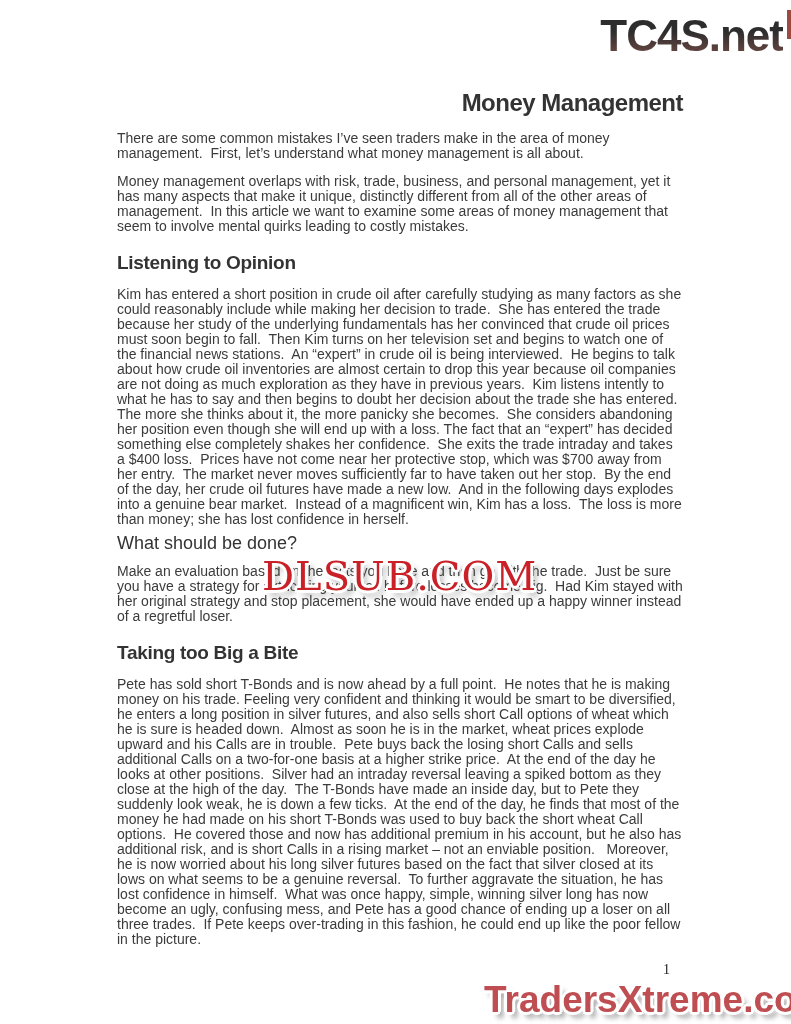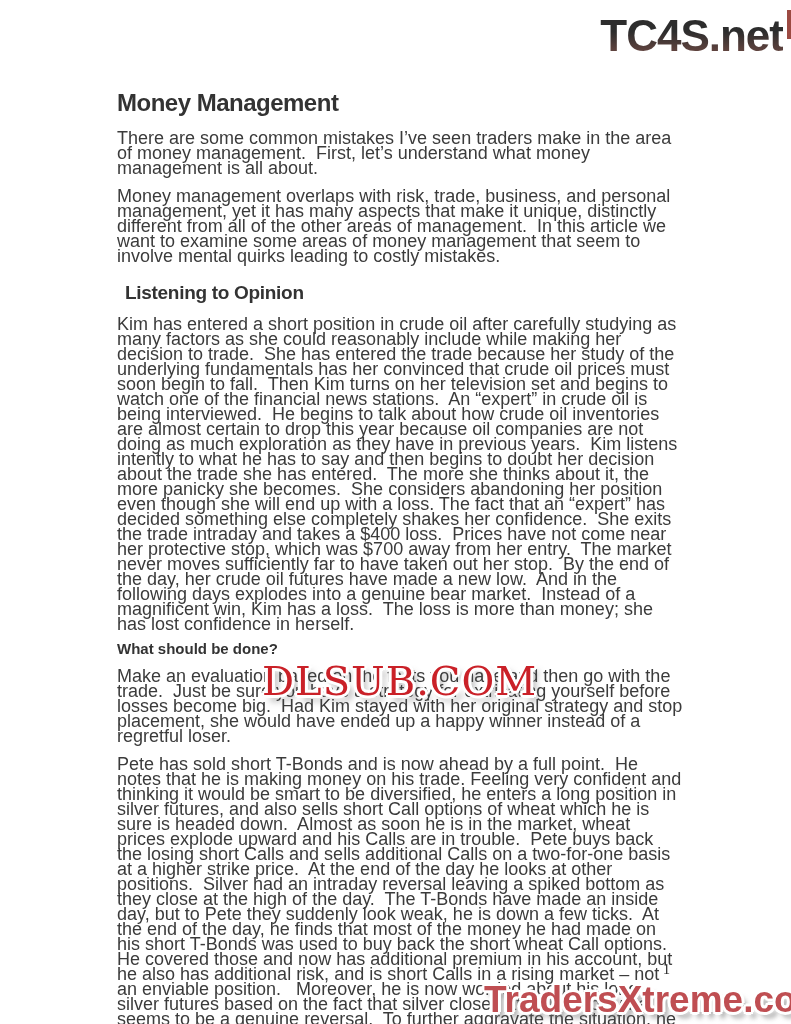--- a/index.html
+++ b/index.html
@@ -19,29 +19,29 @@
   }
   .edge-mark {
     position:absolute; right:0; top:10px; width:4px; height:29px;
     background:var(--edge-red,#9c4a42);
   }
 
   
   .content { position:absolute; left:117px; top:0; width:566px; color:var(--body-text,#3b3b3b); }
   h1 {
     margin:88px 0 0; font-size:24px; line-height:30px; letter-spacing:-0.5px;
+    color:var(--heading-text,#333333); font-weight:bold;text-align:right;
+  }
+  h2 {
+    margin:18px 0 0; font-size:19px; line-height:22px; letter-spacing:-0.3px;
     color:var(--heading-text,#333333); font-weight:bold;
   }
-  h2 {
-    margin:18px 8px 0; font-size:19px; line-height:22px; letter-spacing:-0.3px;
-    color:var(--heading-text,#333333); font-weight:bold;
-  }
-  h3 { margin:9px 0 12px; font-size:15px; line-height:15px; color:var(--heading-text,#333333); font-weight:bold; }
+  h3 { margin:9px 0 12px; font-size:18px; line-height:15px; color:var(--heading-text,#333333); font-weight:normal; }
   .p {
-    margin:13px 0 0; font-size:18px; line-height:15px; white-space:pre-wrap;
+    margin:13px 0 0; font-size:14px; line-height:15px; white-space:pre-wrap;
     color:var(--body-text,#3b3b3b);
   }
 
   
   .wm-zone { position:relative; }
   .watermark {
     position:absolute; left:145px; top:20px;
     font-family:"DejaVu Serif", serif; font-weight:normal;
     font-size:40px; line-height:40px; letter-spacing:1px;
     color:var(--watermark-red,#ca2128);
@@ -85,19 +85,20 @@
     <h2>Listening to Opinion</h2>
     <p class="p">Kim has entered a short position in crude oil after carefully studying as many factors as she could reasonably include while making her decision to trade.  She has entered the trade because her study of the underlying fundamentals has her convinced that crude oil prices must soon begin to fall.  Then Kim turns on her television set and begins to watch one of the financial news stations.  An “expert” in crude oil is being interviewed.  He begins to talk about how crude oil inventories are almost certain to drop this year because oil companies are not doing as much exploration as they have in previous years.  Kim listens intently to what he has to say and then begins to doubt her decision about the trade she has entered.  The more she thinks about it, the more panicky she becomes.  She considers abandoning her position even though she will end up with a loss. The fact that an “expert” has decided something else completely shakes her confidence.  She exits the trade intraday and takes a $400 loss.  Prices have not come near her protective stop, which was $700 away from her entry.  The market never moves sufficiently far to have taken out her stop.  By the end of the day, her crude oil futures have made a new low.  And in the following days explodes into a genuine bear market.  Instead of a magnificent win, Kim has a loss.  The loss is more than money; she has lost confidence in herself.</p>
 
     <div class="wm-zone">
       <h3>What should be done?</h3>
       <div class="watermark">DLSUB.COM</div>
     </div>
 
     <p class="p">Make an evaluation based on the facts you have and then go with the trade.  Just be sure you have a strategy for extricating yourself before losses become big.  Had Kim stayed with her original strategy and stop placement, she would have ended up a happy winner instead of a regretful loser.</p>
 
+    <h2>Taking too Big a Bite</h2>
     <p class="p">Pete has sold short T-Bonds and is now ahead by a full point.  He notes that he is making money on his trade. Feeling very confident and thinking it would be smart to be diversified, he enters a long position in silver futures, and also sells short Call options of wheat which he is sure is headed down.  Almost as soon he is in the market, wheat prices explode upward and his Calls are in trouble.  Pete buys back the losing short Calls and sells additional Calls on a two-for-one basis at a higher strike price.  At the end of the day he looks at other positions.  Silver had an intraday reversal leaving a spiked bottom as they close at the high of the day.  The T-Bonds have made an inside day, but to Pete they suddenly look weak, he is down a few ticks.  At the end of the day, he finds that most of the money he had made on his short T-Bonds was used to buy back the short wheat Call options.  He covered those and now has additional premium in his account, but he also has additional risk, and is short Calls in a rising market – not an enviable position.   Moreover, he is now worried about his long silver futures based on the fact that silver closed at its lows on what seems to be a genuine reversal.  To further aggravate the situation, he has lost confidence in himself.  What was once happy, simple, winning silver long has now become an ugly, confusing mess, and Pete has a good chance of ending up a loser on all three trades.  If Pete keeps over-trading in this fashion, he could end up like the poor fellow in the picture.</p>
   </div>
 
   <div class="page-number">1</div>
   <div class="tx-logo">TradersXtreme.com</div>
 
 </div>
 
 </body></html>

